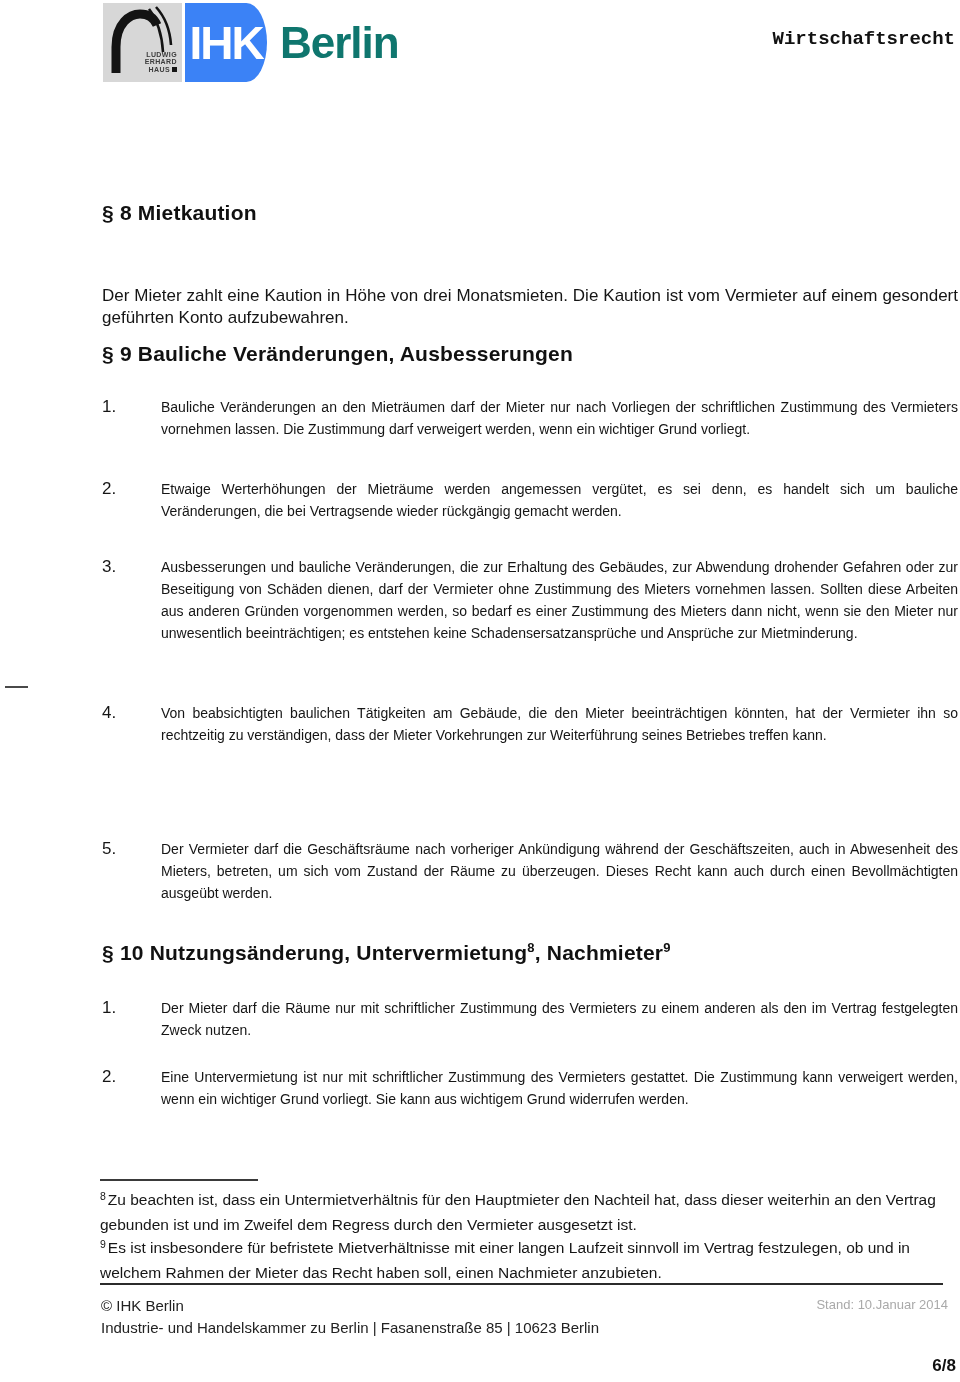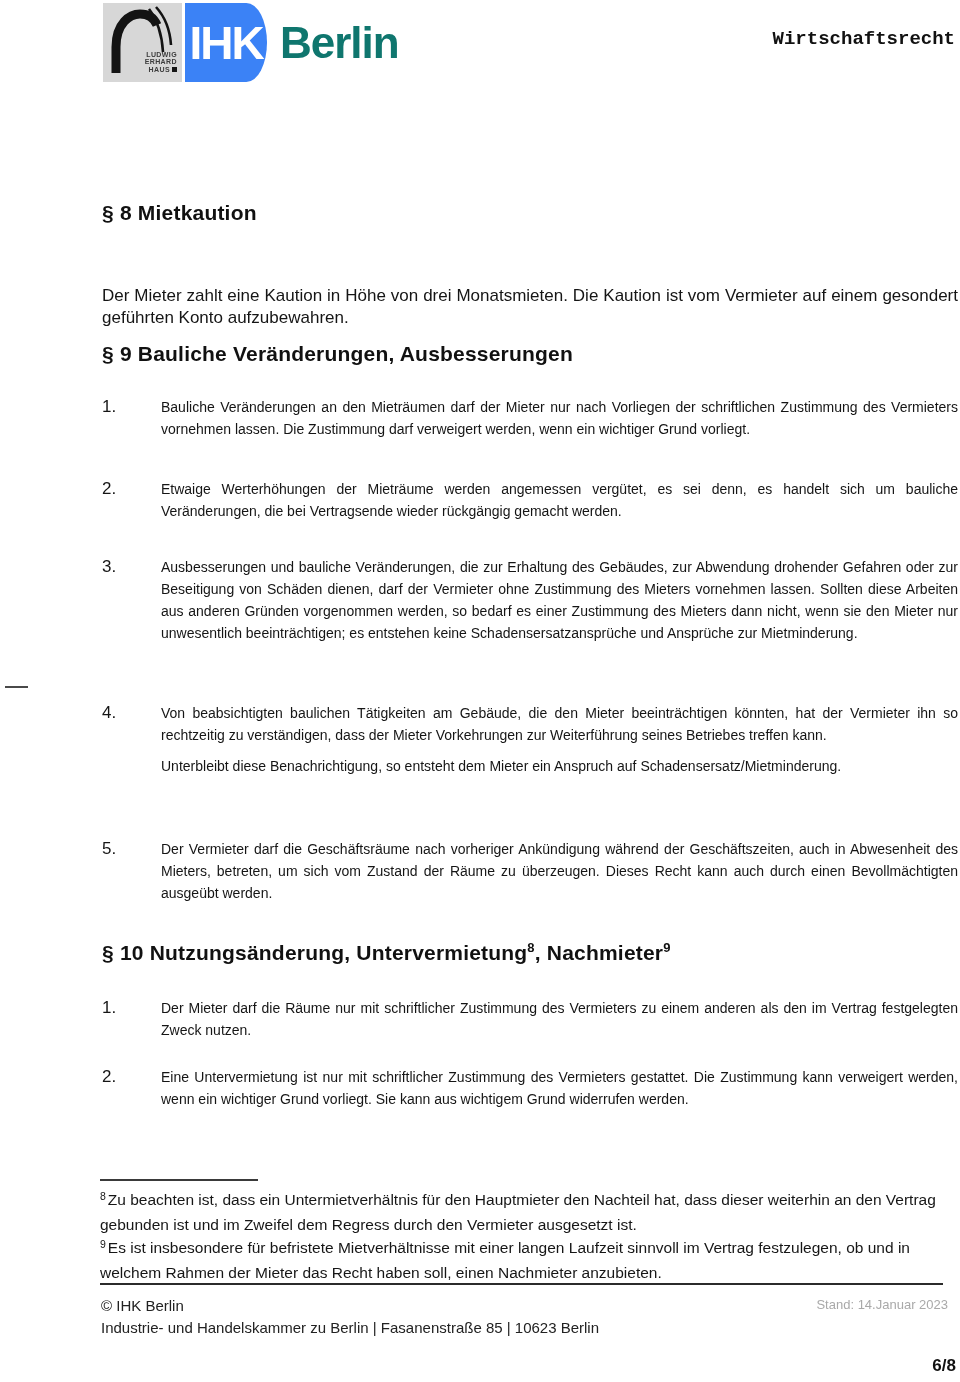--- a/index.html
+++ b/index.html
@@ -88,21 +88,20 @@
 
   <div class="block item" style="top:556px;">
     <div class="num">3.</div>
     <div class="txt">Ausbesserungen und bauliche Veränderungen, die zur Erhaltung des Gebäudes, zur Abwendung drohender Gefahren oder zur Beseitigung von Schäden dienen, darf der Vermieter ohne Zustimmung des Mieters vornehmen lassen. Sollten diese Arbeiten aus anderen Gründen vorgenommen werden, so bedarf es einer Zustimmung des Mieters dann nicht, wenn sie den Mieter nur unwesentlich beeinträchtigen; es entstehen keine Schadensersatzansprüche und Ansprüche zur Mietminderung.</div>
   </div>
 
   <div class="block item" style="top:702px;">
     <div class="num">4.</div>
     <div class="txt">
       <div>Von beabsichtigten baulichen Tätigkeiten am Gebäude, die den Mieter beeinträchtigen könnten, hat der Vermieter ihn so rechtzeitig zu verständigen, dass der Mieter Vorkehrungen zur Weiterführung seines Betriebes treffen kann.</div>
-      <div class="para2">Unterbleibt diese Benachrichtigung, so entsteht dem Mieter ein Anspruch auf Schadensersatz/Mietminderung.</div>
     </div>
   </div>
 
   <div class="block item" style="top:838px;">
     <div class="num">5.</div>
     <div class="txt">Der Vermieter darf die Geschäftsräume nach vorheriger Ankündigung während der Geschäftszeiten, auch in Abwesenheit des Mieters, betreten, um sich vom Zustand der Räume zu überzeugen. Dieses Recht kann auch durch einen Bevollmächtigten ausgeübt werden.</div>
   </div>
 
   <div class="fold-mark"></div>
 
@@ -122,16 +121,16 @@
 
   <div class="fn-sep"></div>
   <div class="footnotes">
     <div><span class="fn-ref">8</span><span>Zu beachten ist, dass ein Untermietverhältnis für den Hauptmieter den Nachteil hat, dass dieser weiterhin an den Vertrag gebunden ist und im Zweifel dem Regress durch den Vermieter ausgesetzt ist.</span></div>
     <div><span class="fn-ref">9</span><span>Es ist insbesondere für befristete Mietverhältnisse mit einer langen Laufzeit sinnvoll im Vertrag festzulegen, ob und in welchem Rahmen der Mieter das Recht haben soll, einen Nachmieter anzubieten.</span></div>
   </div>
 
   <div class="footer-line"></div>
   <div class="footer-copy">© IHK Berlin</div>
   <div class="footer-addr">Industrie- und Handelskammer zu Berlin | Fasanenstraße 85 | 10623 Berlin</div>
-  <div class="footer-stand">Stand: 14.Januar  2023</div>
+  <div class="footer-stand">Stand: 10.Januar  2014</div>
   <div class="footer-page">6/8</div>
 
 </div>
 
 </body></html>

